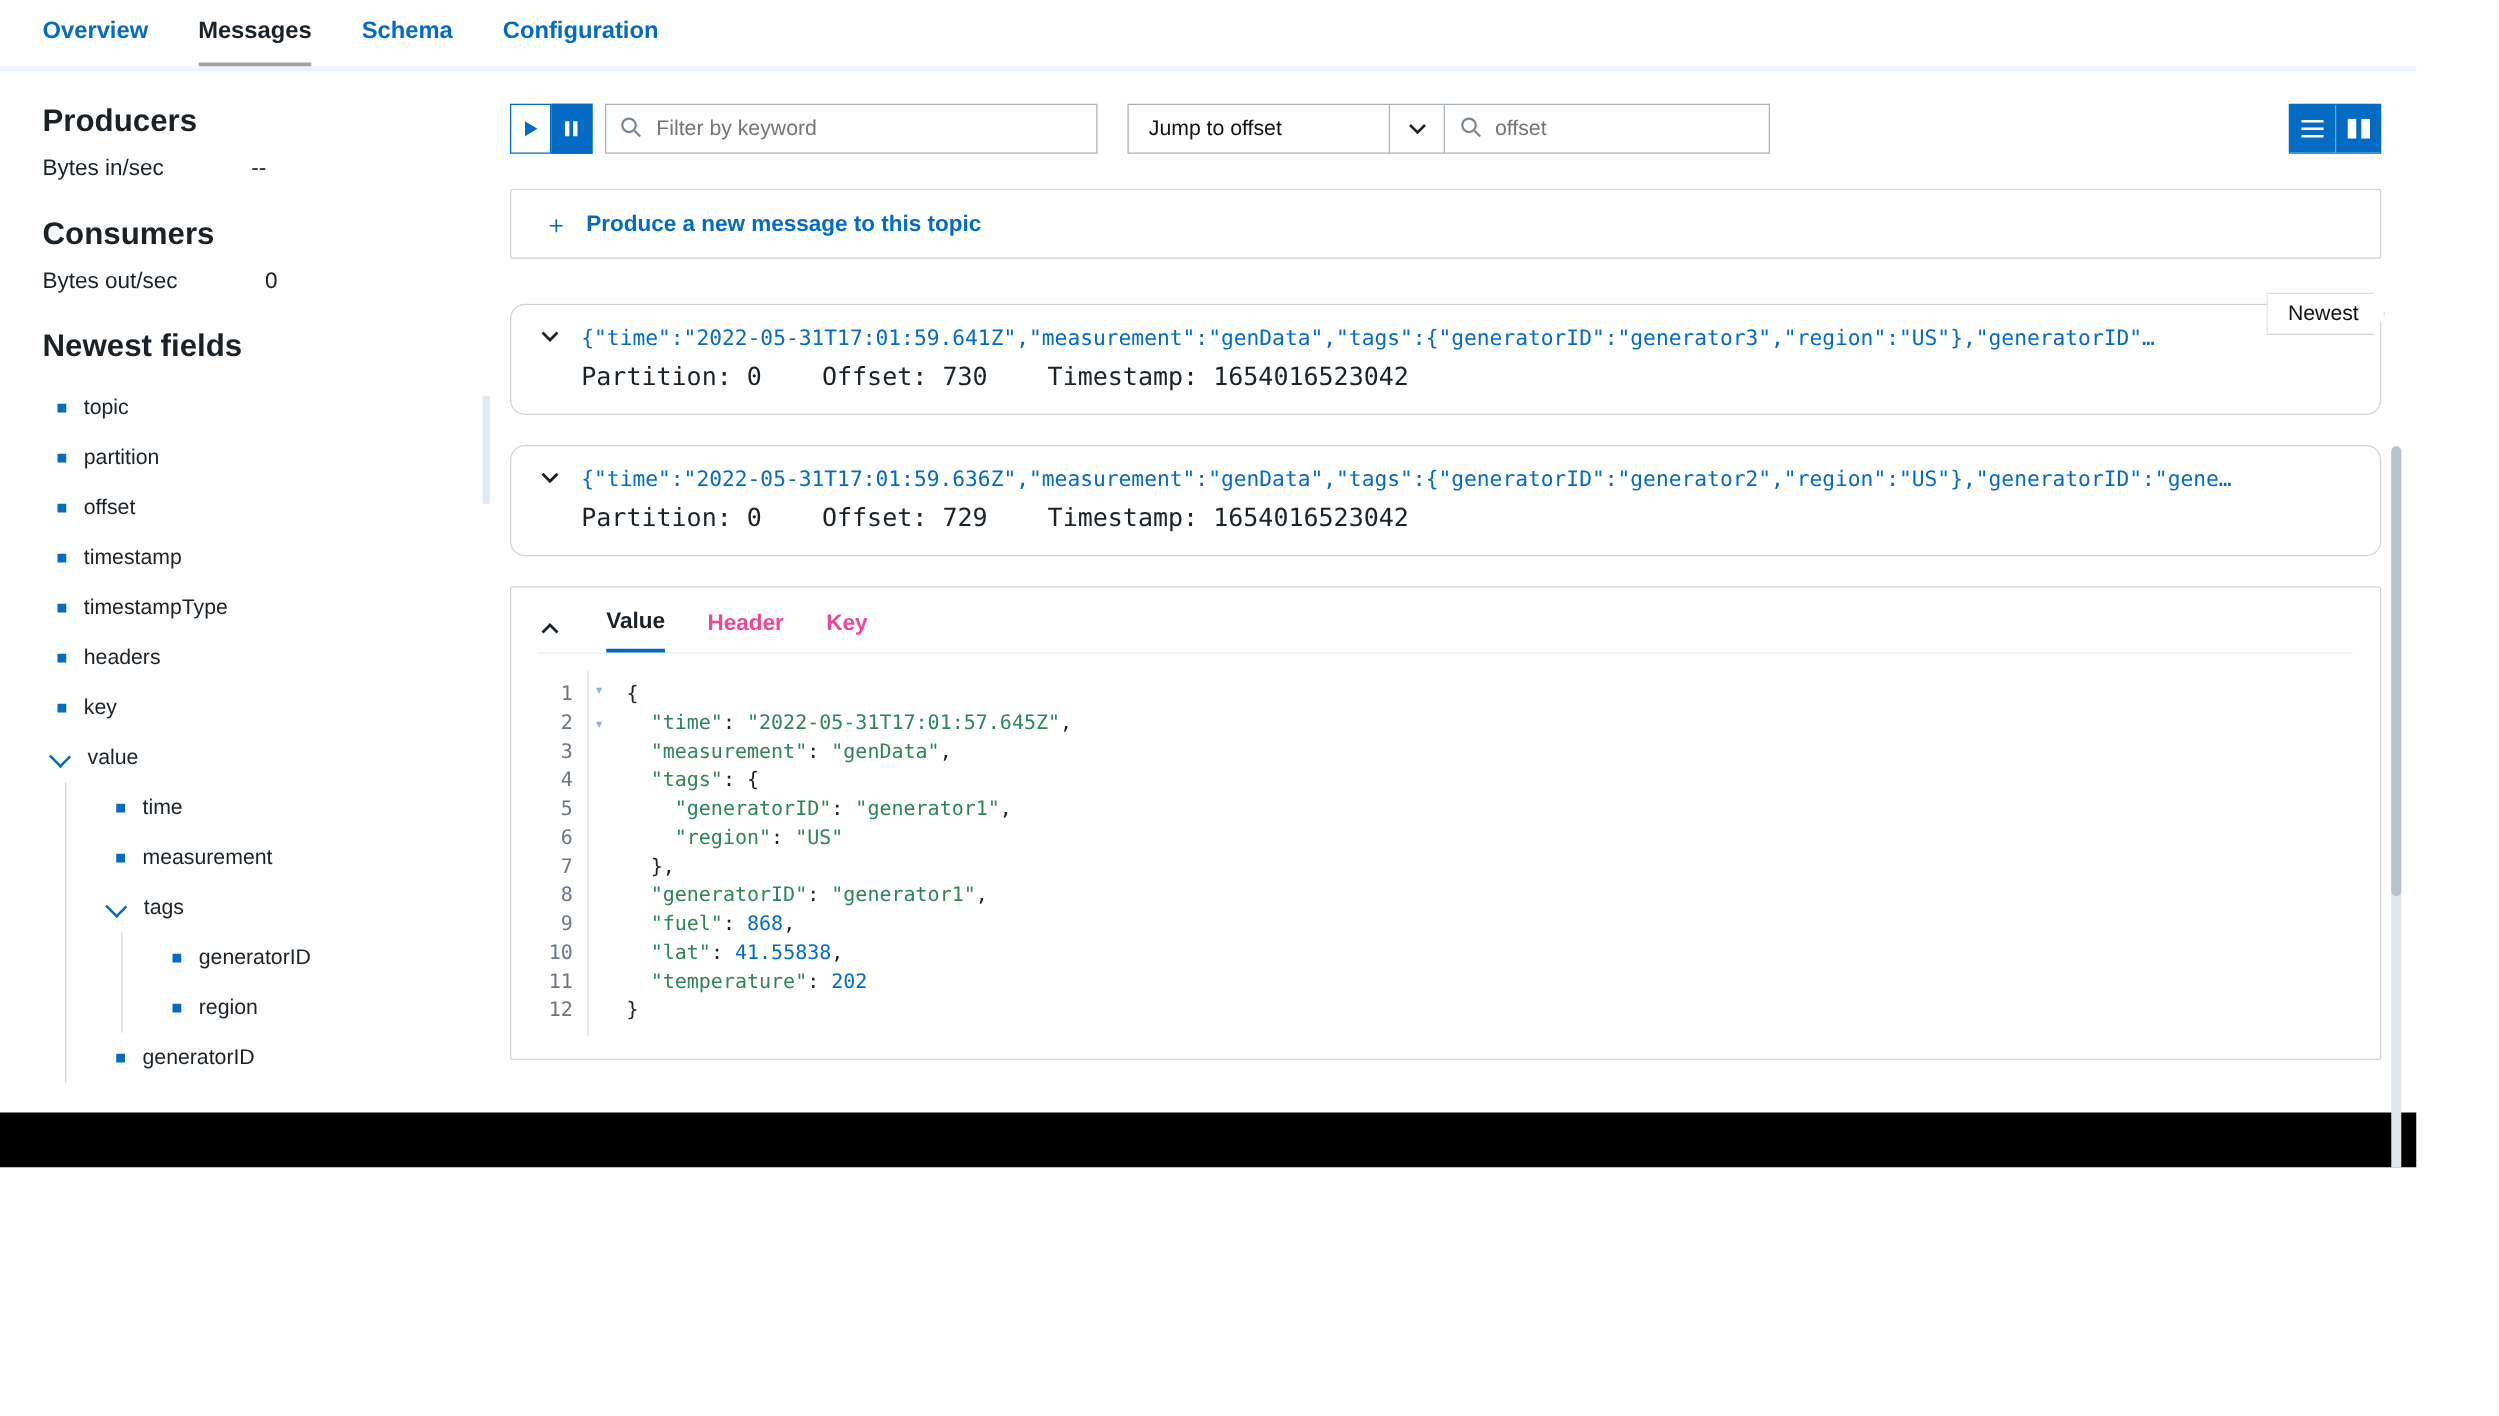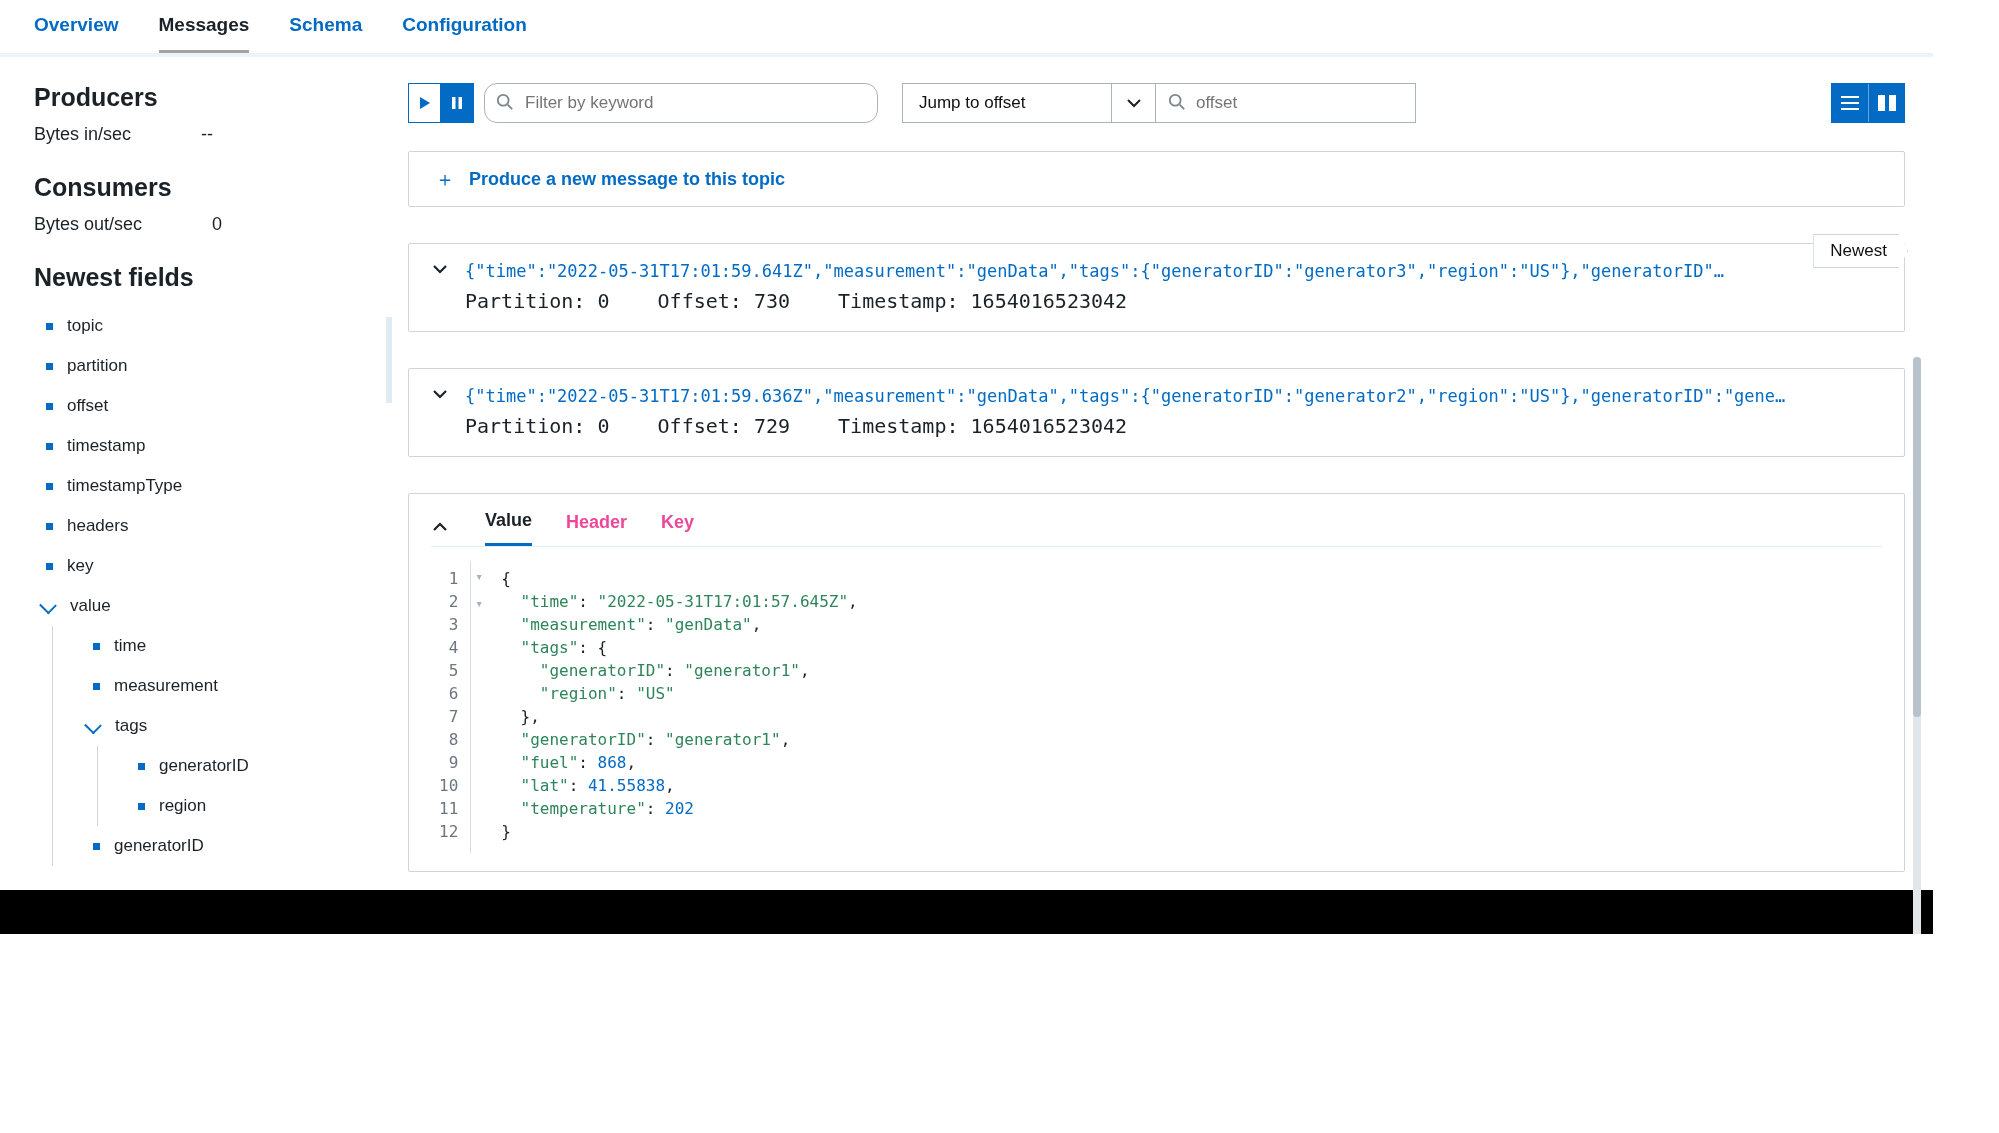--- a/index.html
+++ b/index.html
@@ -32,34 +32,34 @@
 .main { flex: 1; padding: 26px 28px 0 18px; position: relative; }
 .toolbar { display: flex; align-items: center; gap: 10px; margin-bottom: 28px; }
 .btn-icon { width: 33px; height: 40px; display: inline-flex; align-items: center; justify-content: center; border: 1px solid #036bc4; font-size: 14px; cursor: pointer; }
 .btn-play { background: #fff; color: #036bc4; }
 .btn-pause { background: #036bc4; color: #fff; border-left: none; }
 .btn-group { display: inline-flex; }
 .txt-input { height: 40px; border: 1px solid #a9b3ba; padding: 0 14px 0 40px; font-size: 17px; color: #333; background: #fff; }
 .search-wrap { position: relative; }
 .search-wrap .mag { position: absolute; left: 12px; top: 10px; color: #7a8790; }
 .mag svg { width: 18px; height: 18px; stroke: #7a8790; }
-.filter-input { width: 394px; border-radius: 13px; }
+.filter-input { width: 394px; }
 .jump-group { display: inline-flex; margin-left: 14px; align-items: flex-end; }
 .jump-select { height: 40px; border: 1px solid #a9b3ba; padding: 0 16px; min-width: 210px; font-size: 17px; background: #fff; display: inline-flex; align-items: center; }
 .jump-btn { height: 40px; width: 44px; border: 1px solid #a9b3ba; border-left: none; background: #fff; display: inline-flex; align-items: center; justify-content: center; }
 .offset-input { width: 260px; }
 .spacer { flex: 1; }
 .view-toggle { display: inline-flex; border: 1px solid #036bc4; height: 40px; }
 .vt { width: 36px; display: inline-flex; align-items: center; justify-content: center; background: #036bc4; color: #fff; cursor: pointer; }
 .vt svg { width: 18px; height: 16px; }
 
 .produce-row { border: 1px solid #ced5da; height: 56px; display: flex; align-items: center; padding: 0 26px; margin-bottom: 36px; color: #036bc4; font-size: 18px; font-weight: 600; gap: 14px; border-radius: 2px; }
 .plus { font-size: 20px; font-weight: 400; }
 
-.msg-card { border: 1px solid #ced5da; border-radius: 2px; padding: 16px 22px 18px; margin-bottom: 36px; position: relative; }
+.msg-card { border: 1px solid #ced5da; border-radius: 12px; padding: 16px 22px 18px; margin-bottom: 24px; position: relative; }
 .msg-head { display: flex; align-items: center; gap: 16px; margin-bottom: 8px; }
 .msg-head .chevh { color: #1a2228; cursor: pointer; }
 .chevh svg { width: 18px; height: 18px; }
 .msg-json-line { font-family: Menlo, Consolas, monospace; font-size: 17px; color: #036bc4; white-space: nowrap; overflow: hidden; text-overflow: ellipsis; flex: 1; }
 .msg-meta { font-family: Menlo, Consolas, monospace; font-size: 20px; color: #1a2228; padding-left: 34px; }
 .msg-meta .mspan { margin-right: 36px; }
 .newest-badge { position: absolute; right: -4px; top: -10px; background: #fff; border: 1px solid #ced5da; padding: 6px 20px 6px 16px; font-size: 17px; clip-path: polygon(0 0, 90% 0, 100% 50%, 90% 100%, 0 100%); }
 
 .msg-expanded { border: 1px solid #ced5da; border-radius: 2px; padding: 16px 22px 18px; position: relative; }
 .inner-tabs { display: flex; gap: 34px; border-bottom: 1px solid #e4eef7; padding-bottom: 0; margin-bottom: 14px; align-items: center; }

